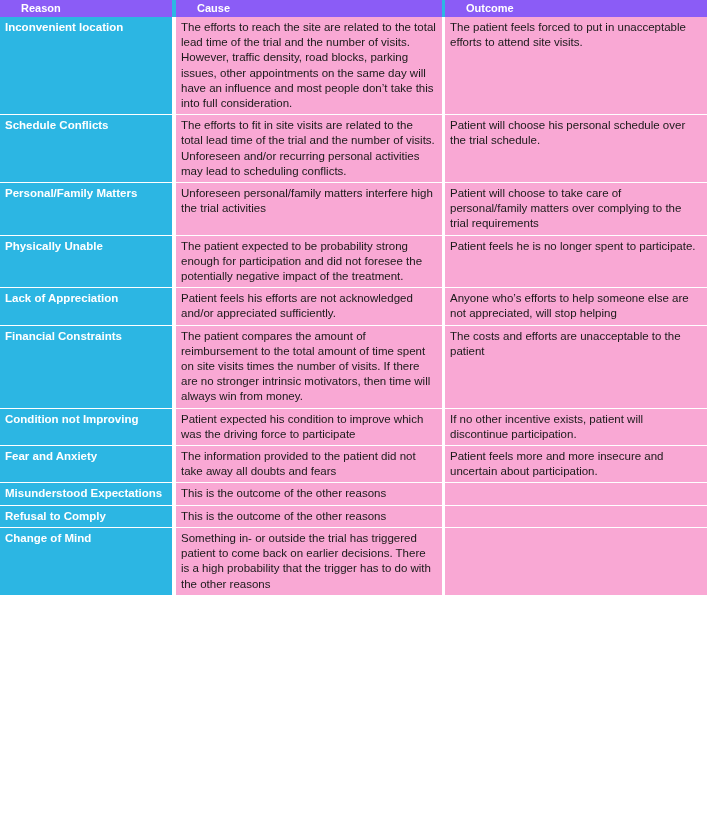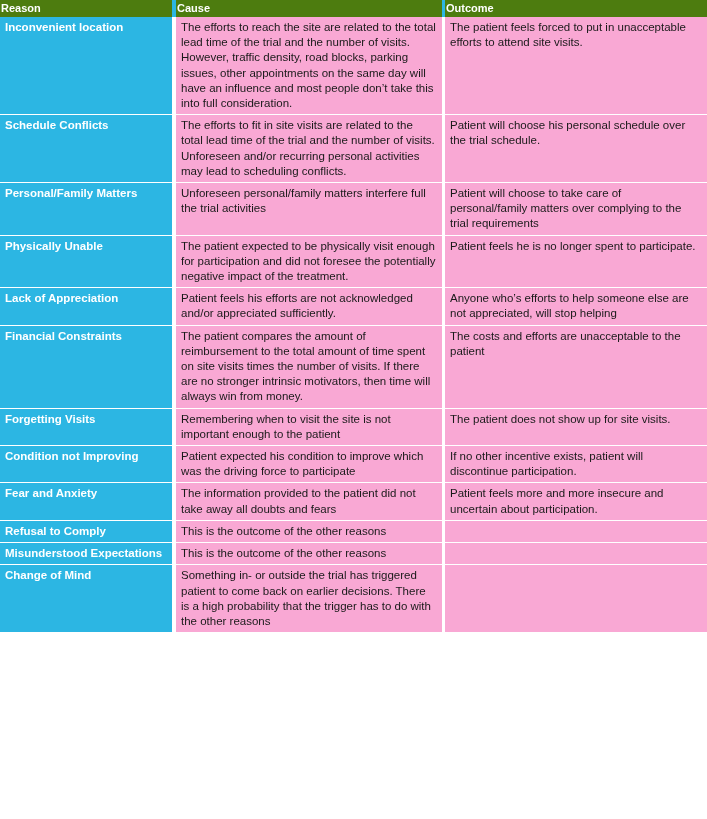--- a/index.html
+++ b/index.html
@@ -20,26 +20,26 @@
     table-layout: fixed;
   }
   #reason-table col.col-reason   { width: 172px; }
   #reason-table col.col-gutter1  { width: 4px; }
   #reason-table col.col-cause    { width: 266px; }
   #reason-table col.col-gutter2  { width: 3px; }
   #reason-table col.col-outcome  { width: 262px; }
 
   
   #reason-table thead th {
-    background: #4d7c0f;
+    background: #8b5cf6;
     color: #ffffff;
     font-size: 11px;
     font-weight: bold;
     text-align: left;
-    padding: 2px 0 2px 1px;
+    padding: 2px 0 2px 21px;
     vertical-align: middle;
     line-height: 13px;
     height: 17px;
     box-sizing: border-box;
   }
   #reason-table thead th.gutter {
     padding: 0;
     background: #2cb6e3;
   }
 
@@ -125,34 +125,34 @@
         <td class="text-cell">
           <span class="cell-text">Patient will choose his personal schedule over the trial schedule.</span>
         </td>
       </tr>
       <tr>
         <td class="reason-cell">
           <span class="cell-text">Personal/Family Matters</span>
         </td>
         <td class="gutter-cell"></td>
         <td class="text-cell">
-          <span class="cell-text">Unforeseen personal/family matters interfere full the trial activities</span>
+          <span class="cell-text">Unforeseen personal/family matters interfere high the trial activities</span>
         </td>
         <td class="gutter-cell"></td>
         <td class="text-cell">
           <span class="cell-text">Patient will choose to take care of personal/family matters over complying to the trial requirements</span>
         </td>
       </tr>
       <tr>
         <td class="reason-cell">
           <span class="cell-text">Physically Unable</span>
         </td>
         <td class="gutter-cell"></td>
         <td class="text-cell">
-          <span class="cell-text">The patient expected to be physically visit enough for participation and did not foresee the potentially negative impact of the treatment.</span>
+          <span class="cell-text">The patient expected to be probability strong enough for participation and did not foresee the potentially negative impact of the treatment.</span>
         </td>
         <td class="gutter-cell"></td>
         <td class="text-cell">
           <span class="cell-text">Patient feels he is no longer spent to participate.</span>
         </td>
       </tr>
       <tr>
         <td class="reason-cell">
           <span class="cell-text">Lack of Appreciation</span>
         </td>
@@ -173,33 +173,20 @@
         <td class="text-cell">
           <span class="cell-text">The patient compares the amount of reimbursement to the total amount of time spent on site visits times the number of visits. If there are no stronger intrinsic motivators, then time will always win from money.</span>
         </td>
         <td class="gutter-cell"></td>
         <td class="text-cell">
           <span class="cell-text">The costs and efforts are unacceptable to the patient</span>
         </td>
       </tr>
       <tr>
         <td class="reason-cell">
-          <span class="cell-text">Forgetting Visits</span>
-        </td>
-        <td class="gutter-cell"></td>
-        <td class="text-cell">
-          <span class="cell-text">Remembering when to visit the site is not important enough to the patient</span>
-        </td>
-        <td class="gutter-cell"></td>
-        <td class="text-cell">
-          <span class="cell-text">The patient does not show up for site visits.</span>
-        </td>
-      </tr>
-      <tr>
-        <td class="reason-cell">
           <span class="cell-text">Condition not Improving</span>
         </td>
         <td class="gutter-cell"></td>
         <td class="text-cell">
           <span class="cell-text">Patient expected his condition to improve which was the driving force to participate</span>
         </td>
         <td class="gutter-cell"></td>
         <td class="text-cell">
           <span class="cell-text">If no other incentive exists, patient will discontinue participation.</span>
         </td>
@@ -212,34 +199,34 @@
         <td class="text-cell">
           <span class="cell-text">The information provided to the patient did not take away all doubts and fears</span>
         </td>
         <td class="gutter-cell"></td>
         <td class="text-cell">
           <span class="cell-text">Patient feels more and more insecure and uncertain about participation.</span>
         </td>
       </tr>
       <tr>
         <td class="reason-cell">
+          <span class="cell-text">Misunderstood Expectations</span>
+        </td>
+        <td class="gutter-cell"></td>
+        <td class="text-cell">
+          <span class="cell-text">This is the outcome of the other reasons</span>
+        </td>
+        <td class="gutter-cell"></td>
+        <td class="text-cell">
+          <span class="cell-text"></span>
+        </td>
+      </tr>
+      <tr>
+        <td class="reason-cell">
           <span class="cell-text">Refusal to Comply</span>
-        </td>
-        <td class="gutter-cell"></td>
-        <td class="text-cell">
-          <span class="cell-text">This is the outcome of the other reasons</span>
-        </td>
-        <td class="gutter-cell"></td>
-        <td class="text-cell">
-          <span class="cell-text"></span>
-        </td>
-      </tr>
-      <tr>
-        <td class="reason-cell">
-          <span class="cell-text">Misunderstood Expectations</span>
         </td>
         <td class="gutter-cell"></td>
         <td class="text-cell">
           <span class="cell-text">This is the outcome of the other reasons</span>
         </td>
         <td class="gutter-cell"></td>
         <td class="text-cell">
           <span class="cell-text"></span>
         </td>
       </tr>

